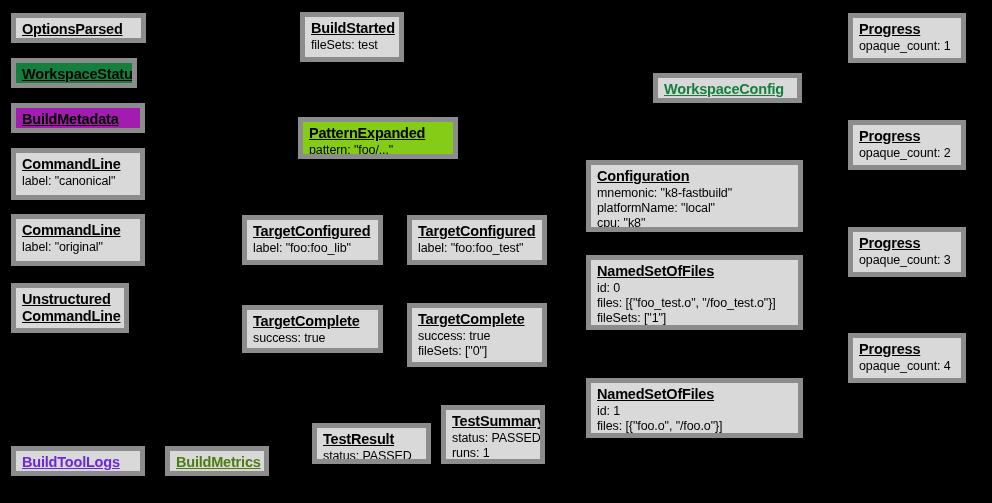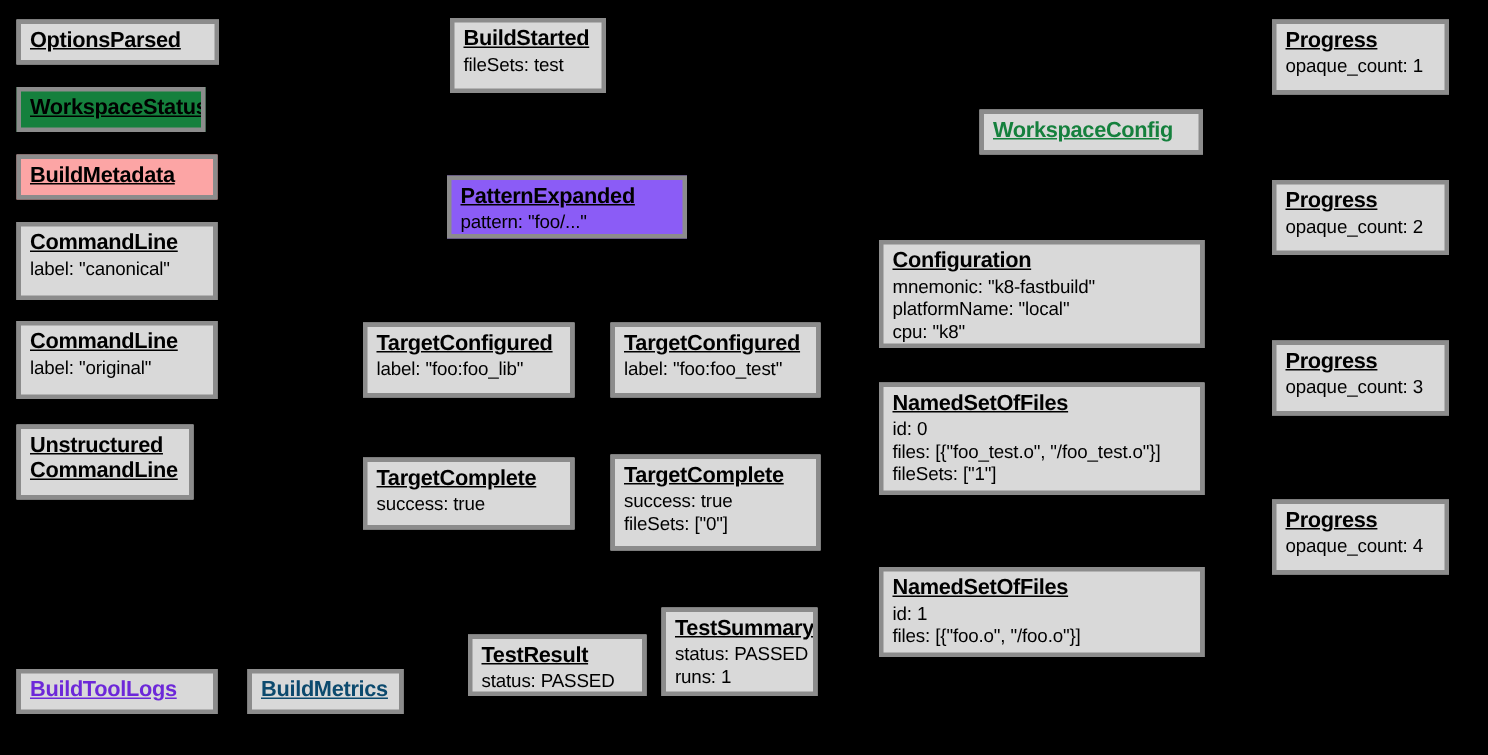--- a/index.html
+++ b/index.html
@@ -19,21 +19,21 @@
     left: 0;
     top: 0;
     width: 992px;
     height: 503px;
     background: #000000;
   }
   .node {
     position: absolute;
     box-sizing: border-box;
     background: #d9d9d9;
-    border: 3px solid #1d4ed8;
+    border: 5px solid #1d4ed8;
     color: #000000;
     padding: 3px 6px 4px 6px;
     line-height: 1.18;
     overflow: hidden;
   }
   .node .title {
     font-weight: bold;
     font-size: 14.5px;
     text-decoration: underline;
     letter-spacing: -0.2px;
@@ -57,51 +57,51 @@
 </head>
 <body>
 
 <div id="canvas" style="background: rgb(0, 0, 0);">
     <div class="node" style="left: 11px; top: 13px; width: 135px; height: 30px; background: rgb(217, 217, 217); border-color: rgb(140, 140, 140); color: rgb(0, 0, 0);">
       <span class="title">OptionsParsed</span>
     </div>
     <div class="node" style="left: 11px; top: 58px; width: 126px; height: 30px; background: #15803d; border-color: rgb(140, 140, 140); color: rgb(0, 0, 0);">
       <span class="title">WorkspaceStatus</span>
     </div>
-    <div class="node" style="left: 11px; top: 103px; width: 134px; height: 30px; background: #fca5a5; border-color: rgb(140, 140, 140); color: rgb(0, 0, 0);">
+    <div class="node" style="left: 11px; top: 103px; width: 134px; height: 30px; background: #a21caf; border-color: rgb(140, 140, 140); color: rgb(0, 0, 0);">
       <span class="title">BuildMetadata</span>
     </div>
     <div class="node" style="left: 11px; top: 148px; width: 134px; height: 52px; background: rgb(217, 217, 217); border-color: rgb(140, 140, 140); color: rgb(0, 0, 0);">
       <span class="title">CommandLine</span>
       <span class="fields">
         <span class="field">label: "canonical"</span>
       </span>
     </div>
     <div class="node" style="left: 11px; top: 214px; width: 134px; height: 52px; background: rgb(217, 217, 217); border-color: rgb(140, 140, 140); color: rgb(0, 0, 0);">
       <span class="title">CommandLine</span>
       <span class="fields">
         <span class="field">label: "original"</span>
       </span>
     </div>
     <div class="node" style="left: 11px; top: 283px; width: 118px; height: 50px; background: rgb(217, 217, 217); border-color: rgb(140, 140, 140); color: rgb(0, 0, 0);">
       <span class="title wrap">Unstructured CommandLine</span>
     </div>
     <div class="node" style="left: 11px; top: 446px; width: 134px; height: 30px; background: rgb(217, 217, 217); border-color: rgb(140, 140, 140); color: #6d28d9;">
       <span class="title">BuildToolLogs</span>
     </div>
-    <div class="node" style="left: 165px; top: 446px; width: 104px; height: 30px; background: rgb(217, 217, 217); border-color: rgb(140, 140, 140); color: #0c4a6e;">
+    <div class="node" style="left: 165px; top: 446px; width: 104px; height: 30px; background: rgb(217, 217, 217); border-color: rgb(140, 140, 140); color: #4d7c0f;">
       <span class="title">BuildMetrics</span>
     </div>
     <div class="node" style="left: 300px; top: 12px; width: 104px; height: 50px; background: rgb(217, 217, 217); border-color: rgb(140, 140, 140); color: rgb(0, 0, 0);">
       <span class="title">BuildStarted</span>
       <span class="fields">
         <span class="field">fileSets: test</span>
       </span>
     </div>
-    <div class="node" style="left: 298px; top: 117px; width: 160px; height: 42px; background: #8b5cf6; border-color: rgb(140, 140, 140); color: rgb(0, 0, 0);">
+    <div class="node" style="left: 298px; top: 117px; width: 160px; height: 42px; background: #84cc16; border-color: rgb(140, 140, 140); color: rgb(0, 0, 0);">
       <span class="title">PatternExpanded</span>
       <span class="fields">
         <span class="field">pattern: "foo/..."</span>
       </span>
     </div>
     <div class="node" style="left: 242px; top: 215px; width: 141px; height: 50px; background: rgb(217, 217, 217); border-color: rgb(140, 140, 140); color: rgb(0, 0, 0);">
       <span class="title">TargetConfigured</span>
       <span class="fields">
         <span class="field">label: "foo:foo_lib"</span>
       </span>

